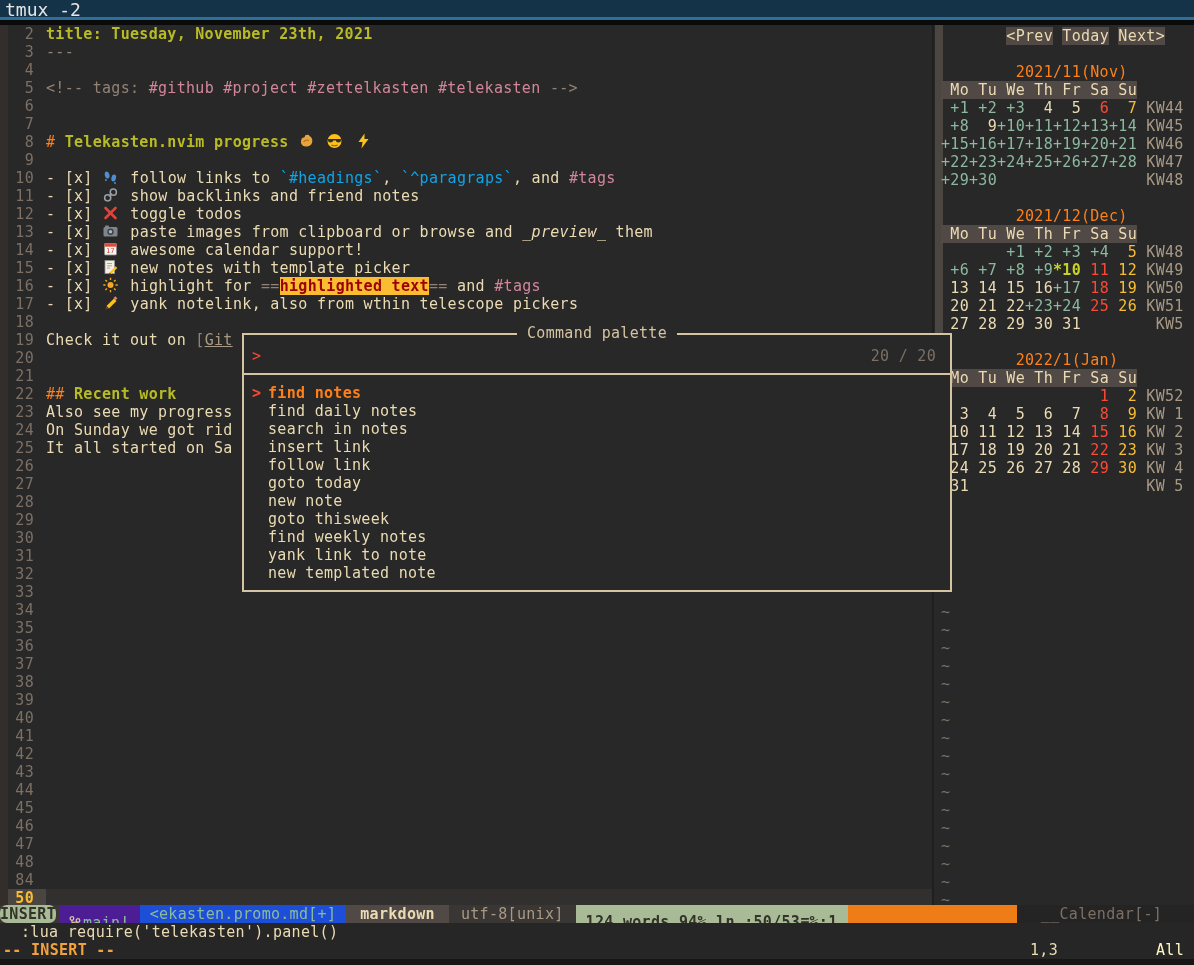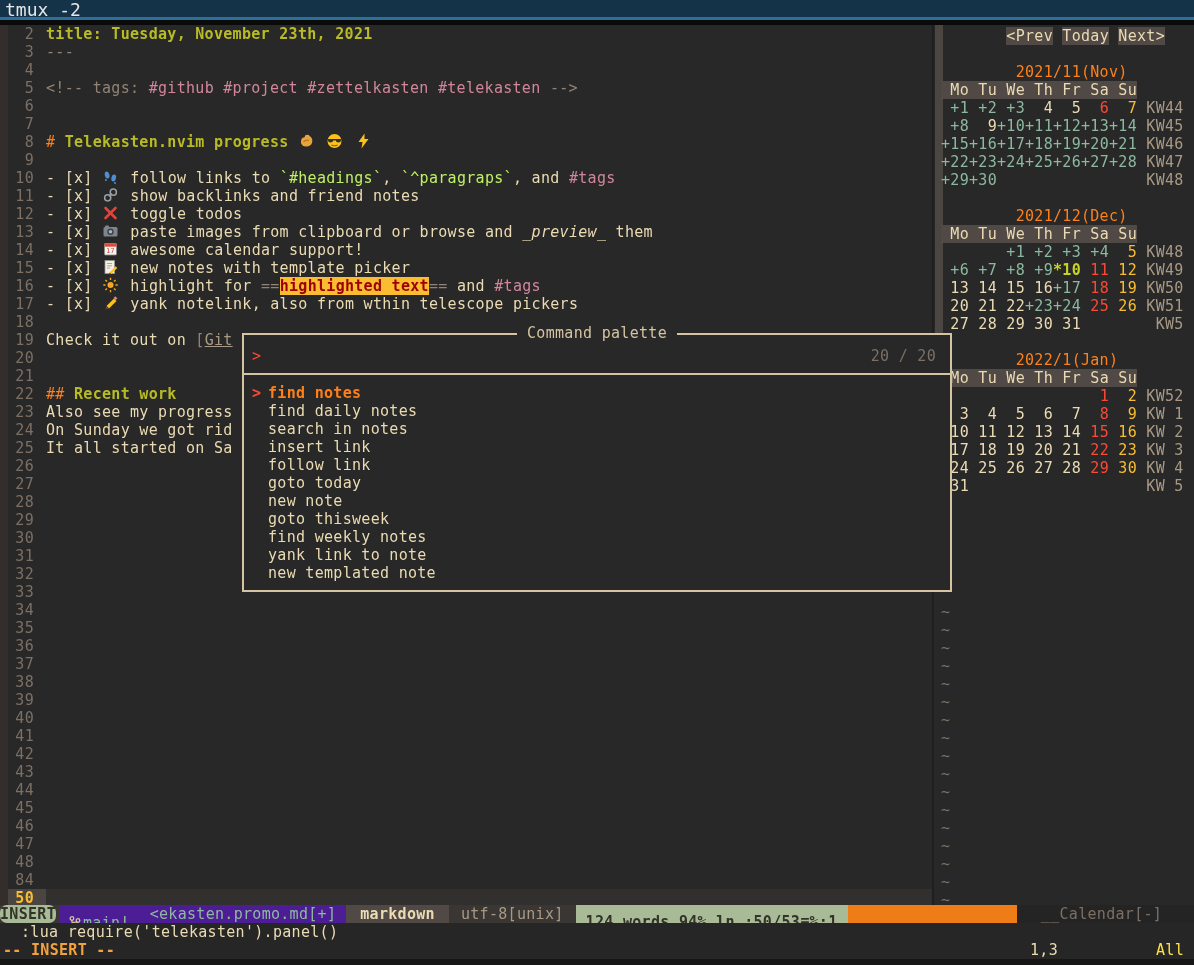--- a/index.html
+++ b/index.html
@@ -19,21 +19,21 @@
   .ed-row{height:18px;white-space:pre;display:flex;}
   .ed-row.cursor{background:#32302f;}
   .lnum{display:inline-block;width:46px;padding-right:12px;box-sizing:border-box;
         text-align:right;color:#7c6f64;flex:none;}
   .ed-row.cursor .lnum{background:#4a4540;color:#fabd2f;font-weight:bold;}
   .lcontent{white-space:pre;}
   .sg-h{color:#b8bb26;font-weight:bold;}
   .sg-cm{color:#928374;}
   .sg-tag{color:#d3869b;}
   .sg-or{color:#fe8019;}
-  .sg-cd{color:#bef264;}
+  .sg-cd{color:#0ea5e9;}
   .sg-tx{color:#ebdbb2;}
   .sg-em{color:#ebdbb2;font-style:italic;}
   .sg-lk{color:#a89984;text-decoration:underline;}
   .sg-mk{background:#fabd2f;color:#9d0006;font-weight:bold;}
   .icon{display:inline-block;width:19px;height:16px;vertical-align:-2px;}
   .icon svg{display:block;}
   
   .vsep-line{position:absolute;left:932px;top:5px;width:2px;height:880px;background:#211f1e;}
   .scrollbar{position:absolute;left:935px;top:5px;width:8px;height:308px;background:#4c4643;}
   .calwin{position:absolute;left:936px;top:7px;width:258px;}
@@ -59,33 +59,33 @@
   .p-list{padding-top:9px;}
   .p-item{height:18px;white-space:pre;color:#ebdbb2;padding-left:24px;position:relative;}
   .p-item.sel{color:#fe8019;font-weight:bold;}
   .p-item.sel .sel-caret{position:absolute;left:8px;color:#fb4934;font-weight:bold;}
   
   .statusline{position:absolute;left:0;top:885px;width:1194px;height:18px;display:flex;
               background:#3a3634;}
   .sl{height:18px;line-height:18px;white-space:pre;box-sizing:border-box;}
   .sl-mode{width:80px;text-align:center;background:#a8bb96;color:#33332a;font-weight:bold;border-radius:7px;}
   .sl-branch{background:#4c1d95;color:#8dbb9a;padding:18px 10px;margin-left:3px;display:flex;align-items:center;gap:2px;}
-  .sl-file{background:#4c1d95;color:#8dbb9a;padding:0 10px;flex:1;}
+  .sl-file{background:#1d4ed8;color:#8dbb9a;padding:0 10px;flex:1;}
   .sl-ft{background:#504945;color:#ebdbb2;font-weight:bold;padding:0 14px;}
   .sl-enc{background:#3a3634;color:#a89984;padding:0 12px;}
   .sl-stats{background:#a8bb96;color:#33332a;font-weight:bold;padding:8px 10px;}
   .sl-buf{background:#ef7d17;color:#422d12;font-weight:bold;padding:0 10px;}
   .sl-cal{width:258px;background:#242424;color:#7c6f64;padding-left:24px;flex:none;}
   
   .cmdline{position:absolute;left:0;top:903px;width:1194px;height:18px;color:#ebdbb2;white-space:pre;
            padding-left:21px;box-sizing:border-box;background:#262626;}
   .modeline{position:absolute;left:0;top:921px;width:1194px;height:18px;background:#262626;}
   .mode-text{position:absolute;left:3px;color:#f2a23c;font-weight:bold;}
   .ruler-pos{position:absolute;left:1030px;color:#ebdbb2;}
-  .ruler-scroll{position:absolute;left:1156px;color:#fde047;}
+  .ruler-scroll{position:absolute;left:1156px;color:#fef9c3;}
   .bottom-gap{position:absolute;left:0;top:939px;width:1194px;height:26px;background:#161616;}
 </style>
 </head>
 <body>
 
 <div class="screen">
 
   <div class="titlebar">
     <span>tmux -2</span>
   </div>

